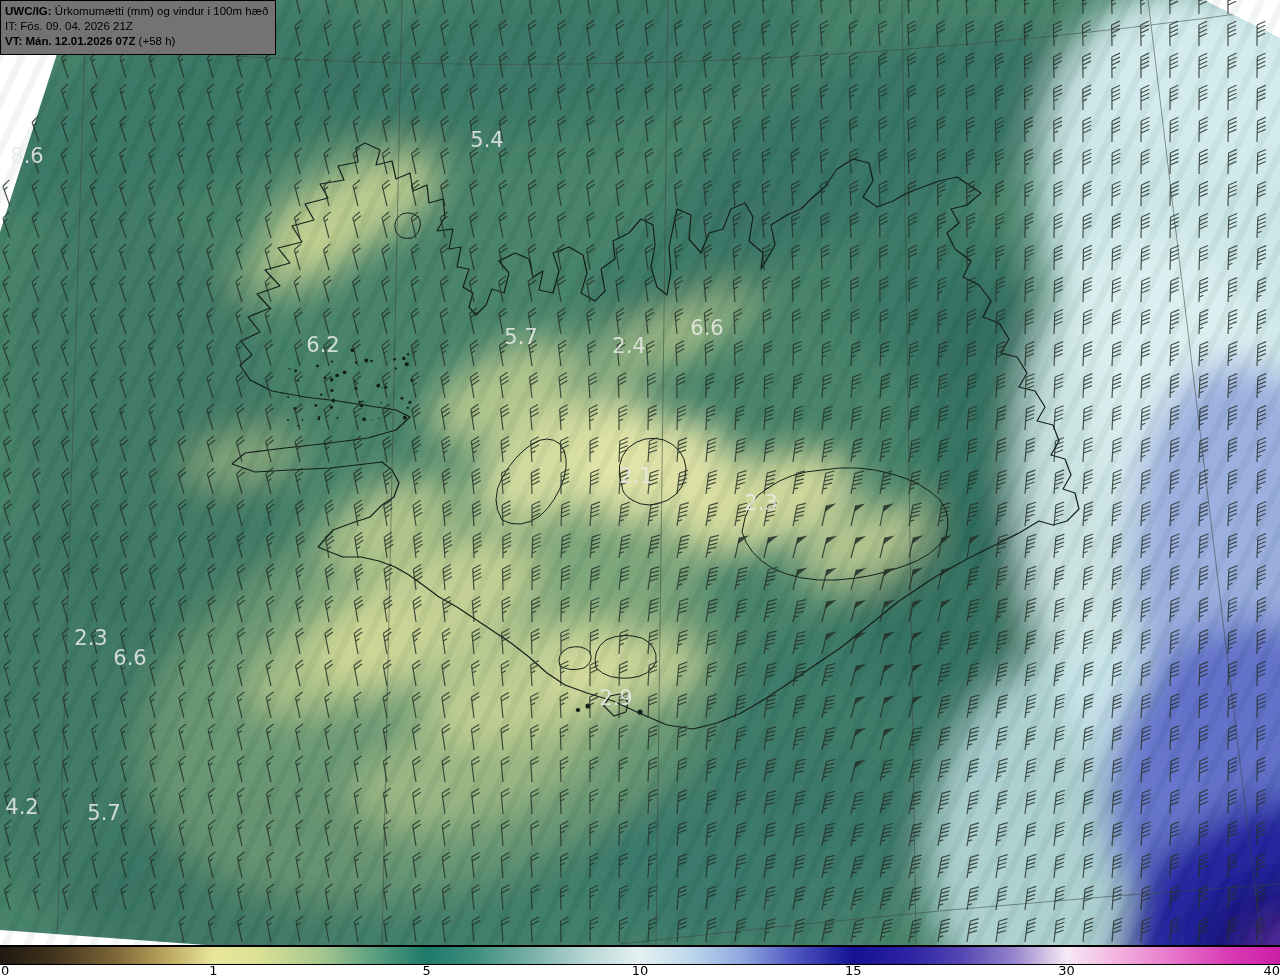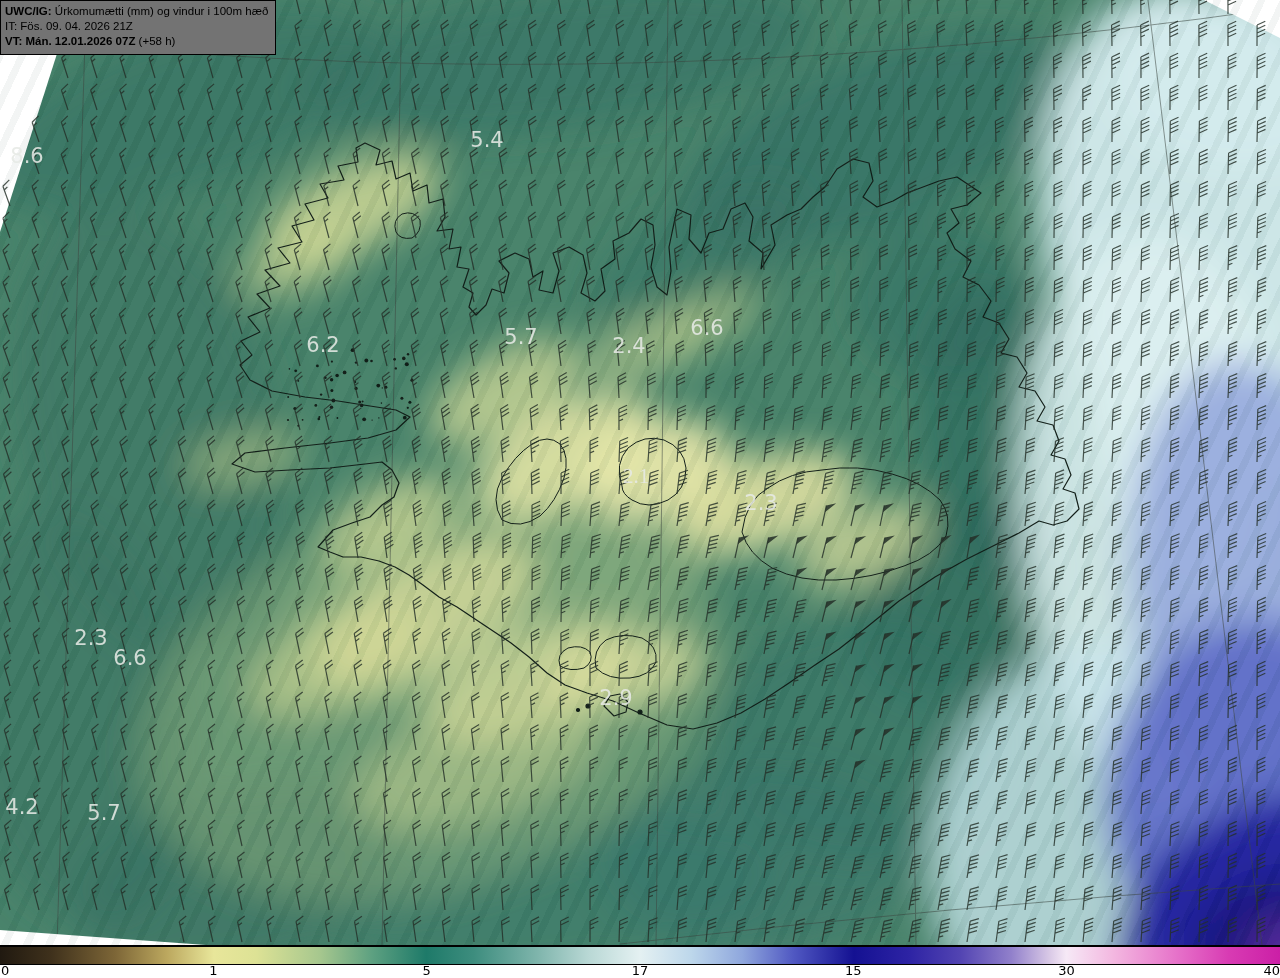--- a/index.html
+++ b/index.html
@@ -193,39 +193,39 @@
         <path d="M826.4,505.5 L836.2,503.2 L824.9,512.3 Z M855.7,505.5 L865.4,503.4 L854.1,512.3 Z M884.3,505.4 L894.0,503.2 L882.9,512.3 Z M739.4,537.5 L749.2,535.2 L737.9,544.3 Z M768.6,537.5 L778.4,535.4 L767.1,544.3 Z M797.9,537.6 L807.7,535.6 L796.3,544.4 Z M827.1,537.6 L837.0,535.8 L825.4,544.4 Z M856.4,537.7 L866.2,535.9 L854.6,544.5 Z M884.9,537.6 L894.8,535.6 L883.3,544.4 Z M913.5,537.5 L923.2,535.3 L912.0,544.3 Z M942.0,537.4 L951.7,535.0 L940.7,544.3 Z M970.5,537.3 L980.1,534.6 L969.3,544.2 Z M797.8,569.5 L807.5,567.5 L796.2,576.4 Z M827.1,569.6 L836.9,567.7 L825.4,576.4 Z M856.4,569.7 L866.3,568.0 L854.6,576.5 Z M885.0,569.6 L894.8,567.7 L883.3,576.4 Z M913.5,569.5 L923.3,567.3 L912.0,576.3 Z M942.0,569.4 L951.8,567.0 L940.7,576.3 Z M827.0,601.6 L836.8,599.7 L825.3,608.4 Z M856.4,601.7 L866.3,600.0 L854.6,608.5 Z M885.0,601.6 L894.8,599.7 L883.3,608.4 Z M913.5,601.5 L923.3,599.3 L912.0,608.3 Z M942.1,601.4 L951.8,599.0 L940.7,608.3 Z M826.9,633.6 L836.7,631.6 L825.3,640.4 Z M856.4,633.7 L866.2,632.0 L854.6,640.5 Z M885.0,633.6 L894.8,631.7 L883.3,640.4 Z M913.6,633.5 L923.3,631.3 L912.0,640.3 Z M856.4,665.7 L866.2,663.9 L854.6,672.5 Z M885.0,665.6 L894.8,663.7 L883.4,672.4 Z M913.6,665.5 L923.4,663.4 L912.1,672.3 Z M856.3,697.7 L866.2,695.9 L854.5,704.5 Z M885.0,697.6 L894.8,695.6 L883.3,704.4 Z M913.5,697.5 L923.3,695.3 L912.0,704.3 Z M856.2,729.6 L866.0,727.8 L854.5,736.4 Z M884.8,729.6 L894.6,727.5 L883.2,736.4 Z M856.0,761.6 L865.9,759.7 L854.4,768.4 Z " fill="#242f28" stroke="none" opacity="0.85"></path>
       </svg>
 
     <div id="labels">
         <div class="vlabel" style="left: 27px; top: 156px; color: rgba(230, 233, 229, 0.88);">8.6</div>
         <div class="vlabel" style="left: 487px; top: 140px; color: rgba(230, 233, 229, 0.88);">5.4</div>
         <div class="vlabel" style="left: 323px; top: 345px; color: rgba(230, 233, 229, 0.88);">6.2</div>
         <div class="vlabel" style="left: 521px; top: 337px; color: rgba(230, 233, 229, 0.88);">5.7</div>
         <div class="vlabel" style="left: 629px; top: 346px; color: rgba(230, 233, 229, 0.88);">2.4</div>
         <div class="vlabel" style="left: 707px; top: 328px; color: rgba(230, 233, 229, 0.88);">6.6</div>
-        <div class="vlabel" style="left: 636px; top: 476px; color: rgba(230, 233, 229, 0.88); font-family: Liberation Serif, serif;">2.1</div>
+        <div class="vlabel" style="left: 636px; top: 476px; color: rgba(230, 233, 229, 0.88);">2.1</div>
         <div class="vlabel" style="left: 761px; top: 503px; color: rgba(230, 233, 229, 0.88); text-align: center;">2.3</div>
         <div class="vlabel" style="left: 91px; top: 638px; color: rgba(230, 233, 229, 0.88);">2.3</div>
         <div class="vlabel" style="left: 130px; top: 658px; color: rgba(230, 233, 229, 0.88);">6.6</div>
         <div class="vlabel" style="left: 616px; top: 698px; color: rgba(230, 233, 229, 0.88);">2.9</div>
         <div class="vlabel" style="left: 22px; top: 807px; color: rgba(230, 233, 229, 0.88);">4.2</div>
         <div class="vlabel" style="left: 104px; top: 813px; color: rgba(230, 233, 229, 0.88);">5.7</div>
       </div>
 
     <div class="titlebox">
       <div><span class="b">UWC/IG:</span><span> Úrkomumætti (mm) og vindur i 100m hæð</span></div>
       <div>IT: Fös. 09. 04. 2026 21Z</div>
       <div><span class="b">VT: Mán. 12.01.2026 07Z</span><span> (+58 h)</span></div>
     </div>
   </div>
 
   <div class="cbar" id="colorbar" style="background: linear-gradient(to right, rgb(32, 25, 16) 0%, rgb(63, 49, 28) 4%, rgb(125, 102, 55) 9%, rgb(187, 167, 94) 13%, rgb(232, 230, 154) 16.7%, rgb(221, 226, 149) 20%, rgb(166, 199, 142) 25%, rgb(94, 161, 129) 29%, rgb(30, 122, 105) 33.3%, rgb(61, 141, 126) 37%, rgb(127, 181, 172) 42%, rgb(185, 216, 213) 46%, rgb(228, 241, 242) 50%, rgb(189, 215, 235) 54%, rgb(143, 167, 221) 58%, rgb(80, 88, 194) 62%, rgb(20, 17, 146) 66.7%, rgb(45, 35, 164) 71%, rgb(82, 68, 178) 75%, rgb(145, 128, 203) 79%, rgb(217, 201, 230) 82%, rgb(246, 233, 246) 83.3%, rgb(243, 183, 224) 87%, rgb(230, 113, 201) 92%, rgb(216, 59, 179) 96%, rgb(203, 31, 166) 100%);"></div>
   <div class="cblabels" id="cb-labels">
       <span style="left: 0%; transform: translateX(1px);">0</span>
       <span style="left: 16.67%; transform: translateX(-50%);">1</span>
       <span style="left: 33.33%; transform: translateX(-50%);">5</span>
-      <span style="left: 50%; transform: translateX(-50%);">17</span>
+      <span style="left: 50%; transform: translateX(-50%);">10</span>
       <span style="left: 66.67%; transform: translateX(-50%); text-align: center;">15</span>
       <span style="left: 83.33%; transform: translateX(-50%);">30</span>
       <span style="left: 100%; transform: translateX(-100%);">40</span>
     </div>
 </div>
 
 </body></html>

